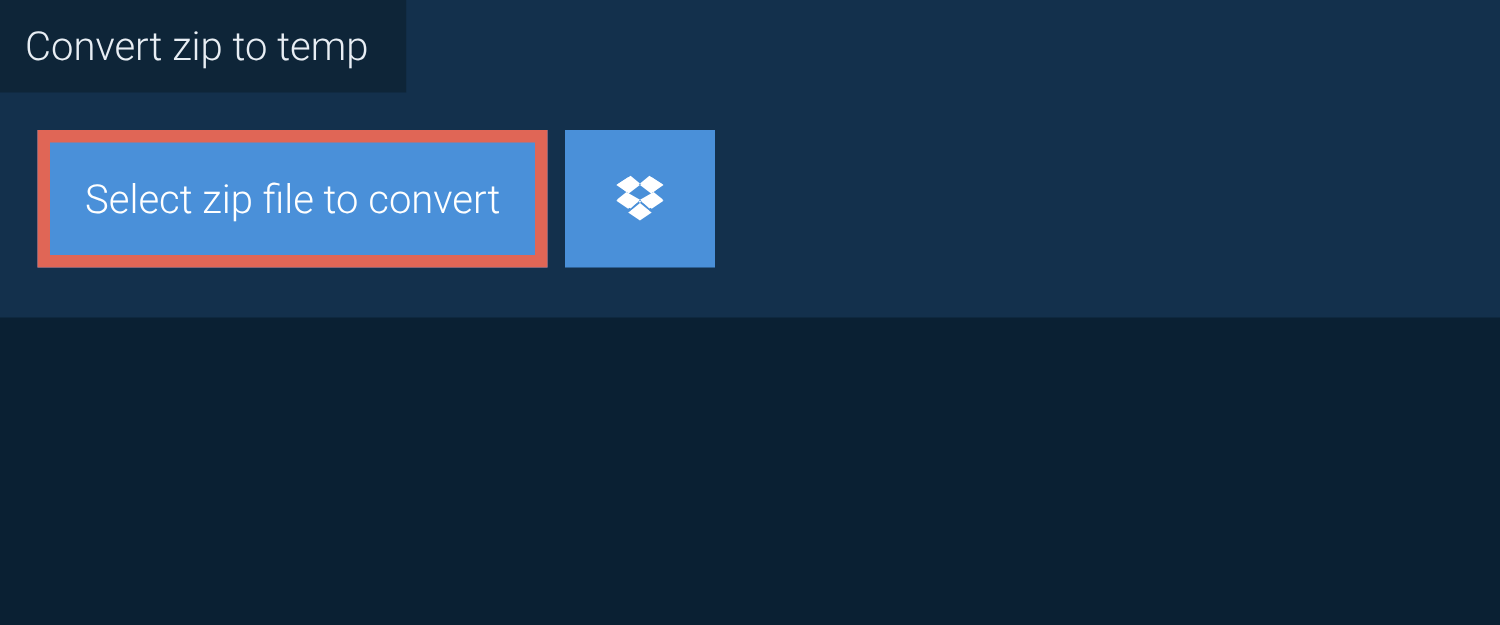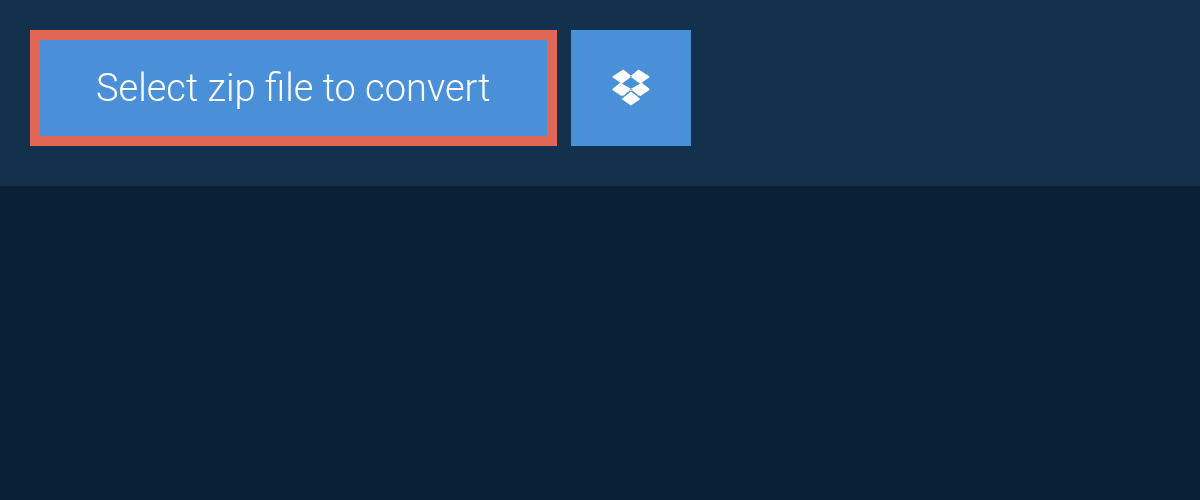--- a/index.html
+++ b/index.html
@@ -30,23 +30,23 @@
     .button-row {
       display: flex;
       align-items: stretch;
       gap: 14px;
       padding: 30px 30px 0 30px;
     }
     .select-button {
       background: #4a90d9;
       border: 10px solid #e06656;
       color: #ffffff;
-      font-size: 38px;
+      font-size: 32px;
       font-weight: 300;
-      padding: 26px 56px;
+      padding: 26px 28px;
       cursor: pointer;
       display: flex;
       align-items: center;
       justify-content: center;
       font-family: inherit;
     }
     .dropbox-button {
       background: #4a90d9;
       width: 120px;
       cursor: pointer;
@@ -58,20 +58,23 @@
     .dropbox-button svg {
       width: 42px;
       height: 42px;
       fill: #ffffff;
     }
   </style>
 </head>
 <body>
 
 <div class="panel">
+  <div class="tab-header">
+    <span>Convert zip to temp</span>
+  </div>
   <div class="button-row">
     <button class="select-button">
       <span>Select zip file to convert</span>
     </button>
     <button class="dropbox-button">
       <span>
         <svg viewBox="0 0 24 24">
           <path d="M6 2L0 6l6 4-6 4 6 4 6-4 6 4 6-4-6-4 6-4-6-4-6 4zm0 8.5L12 6l6 4.5L12 15zm6 5.5l-6 4 6 4 6-4z" transform="scale(0.9) translate(1.3,1)"></path>
           <path d="M7.71 2L1.5 6.07l4.3 3.43L12 5.57 7.71 2zm8.58 0L12 5.57l6.2 3.93 4.3-3.43L16.29 2zM1.5 12.93l6.21 4.07L12 13.07 5.8 9.5 1.5 12.93zm16.7-3.43L12 13.07l4.29 3.93 6.21-4.07-4.3-3.43zM12 14.5l-4.29 3.5 4.29 3.5 4.29-3.5L12 14.5z"></path>
         </svg>

